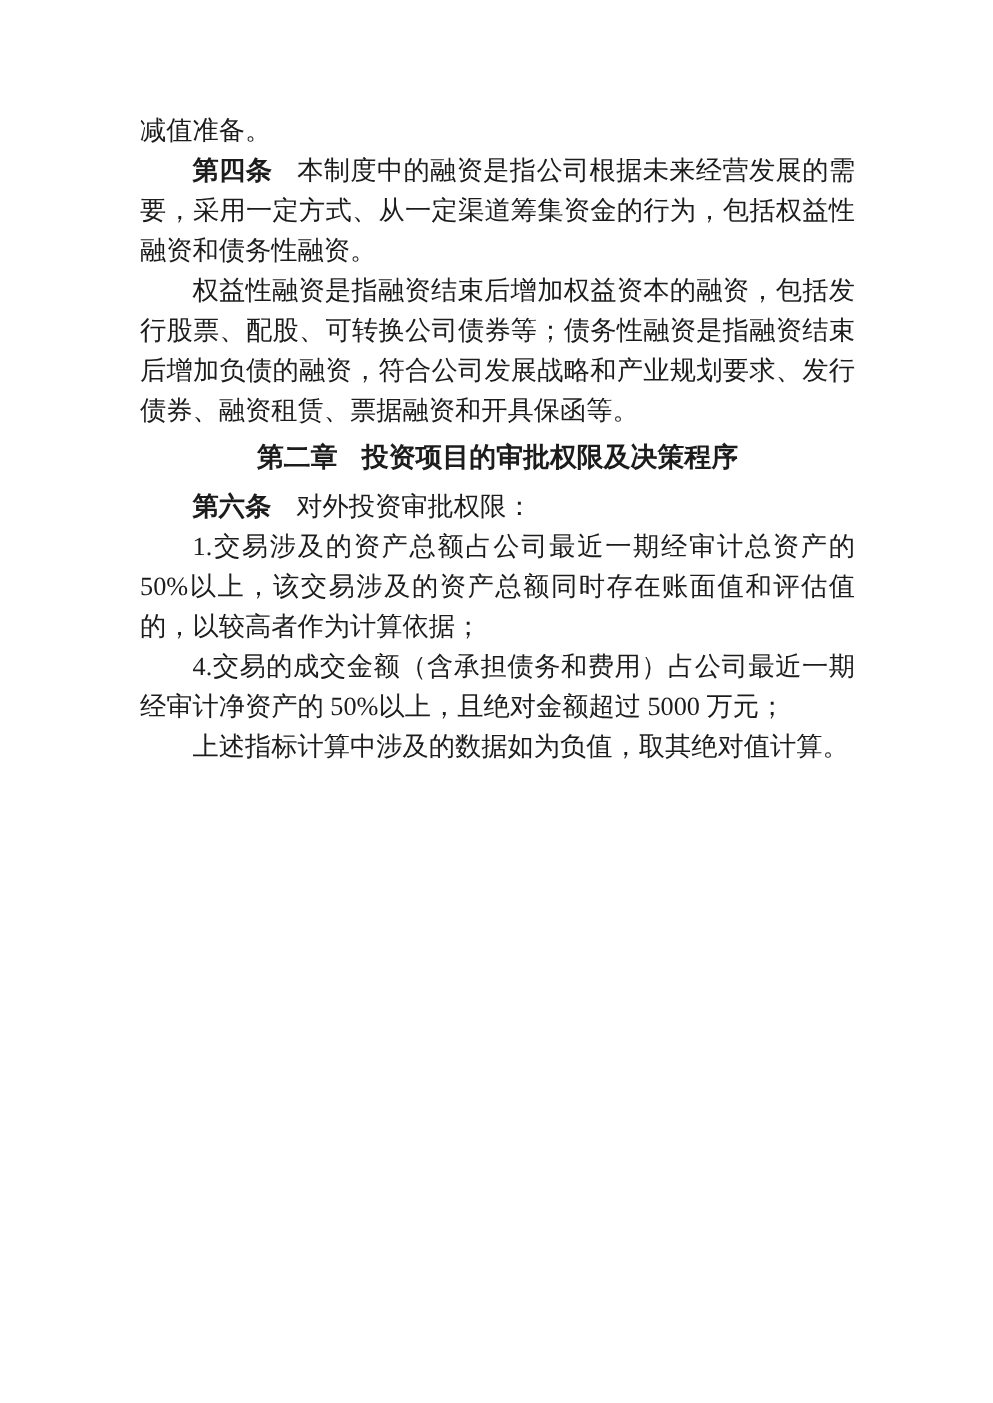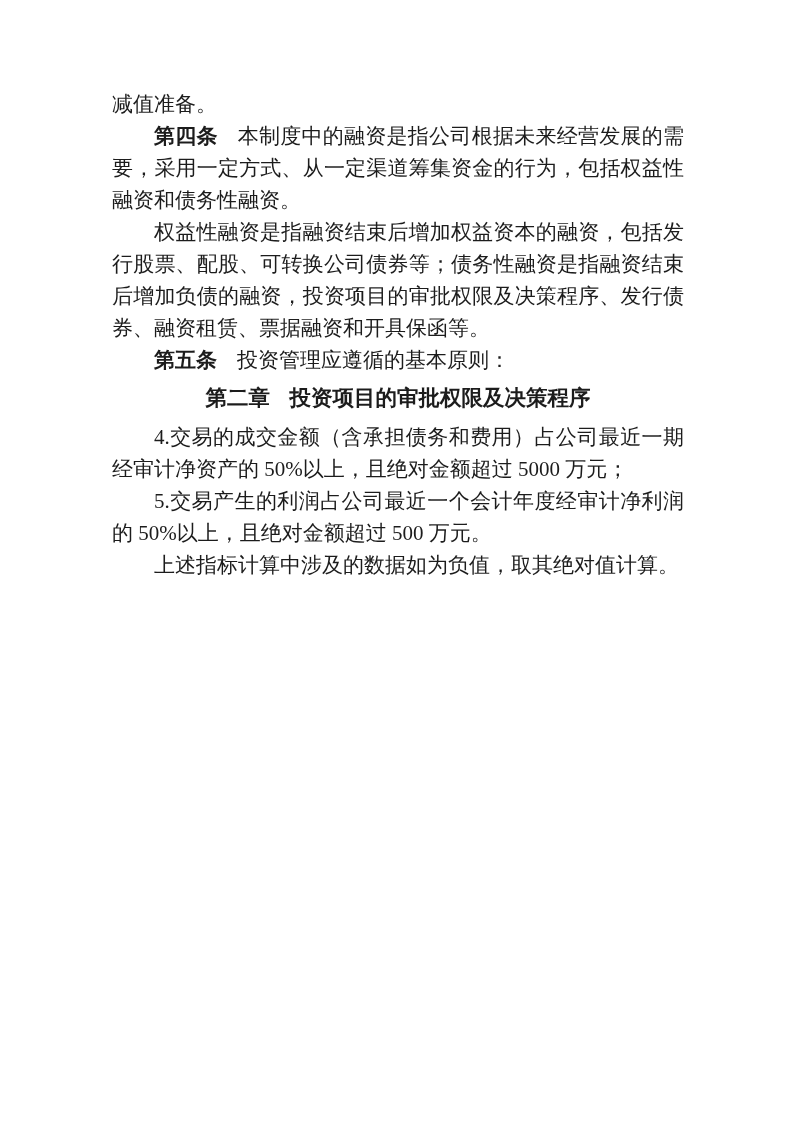--- a/index.html
+++ b/index.html
@@ -48,20 +48,20 @@
     margin-right: 0.9em;
   }
 </style>
 </head>
 <body>
 
 <div class="page">
   <div class="content" id="doc-content">
       <p class="para noindent"><span>减值准备。</span></p>
       <p class="para"><span class="lead">第四条</span><span>本制度中的融资是指公司根据未来经营发展的需要，采用一定方式、从一定渠道筹集资金的行为，包括权益性融资和债务性融资。</span></p>
-      <p class="para"><span>权益性融资是指融资结束后增加权益资本的融资，包括发行股票、配股、可转换公司债券等；债务性融资是指融资结束后增加负债的融资，投资项目的审批权限及决策程序、发行债券、融资租赁、票据融资和开具保函等。</span></p>
-      <p class="para"><span class="lead">第五条</span><span>投资管理应遵循的基本原则：</span></p>
+      <p class="para"><span>权益性融资是指融资结束后增加权益资本的融资，包括发行股票、配股、可转换公司债券等；债务性融资是指融资结束后增加负债的融资，符合公司发展战略和产业规划要求、发行债券、融资租赁、票据融资和开具保函等。</span></p>
       <p class="heading"><span class="lead">第二章</span><span>投资项目的审批权限及决策程序</span></p>
+      <p class="para"><span class="lead">第六条</span><span>对外投资审批权限：</span></p>
+      <p class="para"><span>1.交易涉及的资产总额占公司最近一期经审计总资产的 50%以上，该交易涉及的资产总额同时存在账面值和评估值的，以较高者作为计算依据；</span></p>
       <p class="para"><span>4.交易的成交金额（含承担债务和费用）占公司最近一期经审计净资产的 50%以上，且绝对金额超过 5000 万元；</span></p>
-      <p class="para"><span>5.交易产生的利润占公司最近一个会计年度经审计净利润的 50%以上，且绝对金额超过 500 万元。</span></p>
       <p class="para"><span>上述指标计算中涉及的数据如为负值，取其绝对值计算。</span></p>
     </div>
 </div>
 
 </body></html>

